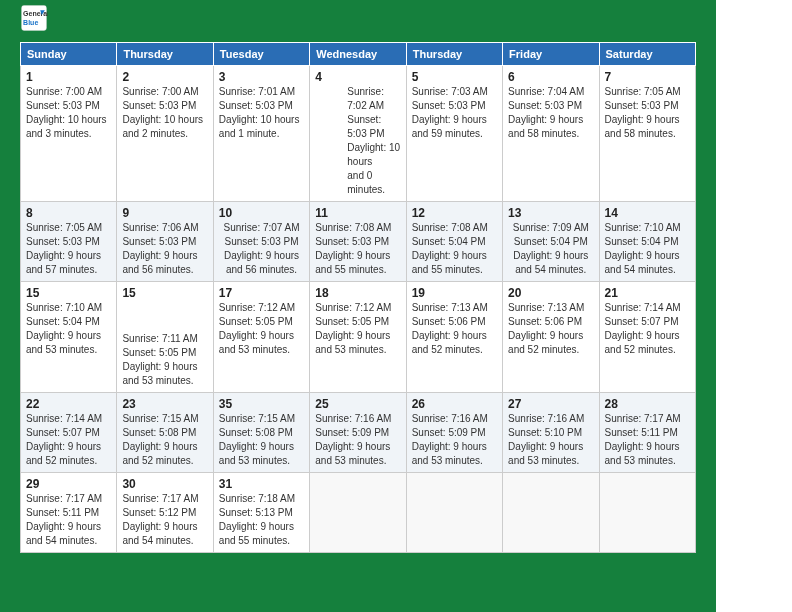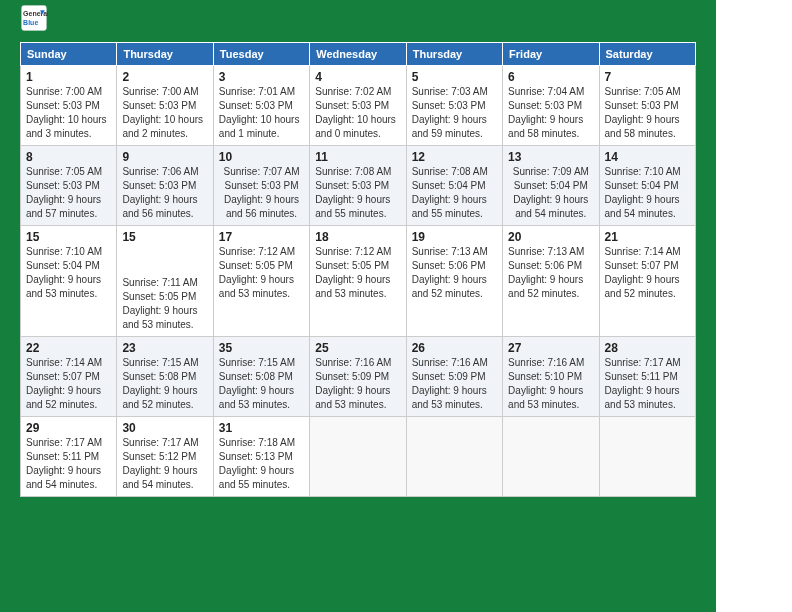--- a/index.html
+++ b/index.html
@@ -136,21 +136,21 @@
           </td>
           <td>
             <span class="day-num">3</span>
             <div class="day-info" style="white-space: pre-line;">Sunrise: 7:01 AM
 Sunset: 5:03 PM
 Daylight: 10 hours
 and 1 minute.</div>
           </td>
           <td>
             <span class="day-num">4</span>
-            <div class="day-info" style="white-space: pre-line;">Sunrise: 7:02 AM
+            <div class="day-info" style="white-space: pre-line; margin-left: 32px;">Sunrise: 7:02 AM
 Sunset: 5:03 PM
 Daylight: 10 hours
 and 0 minutes.</div>
           </td>
           <td>
             <span class="day-num">5</span>
             <div class="day-info" style="white-space: pre-line;">Sunrise: 7:03 AM
 Sunset: 5:03 PM
 Daylight: 9 hours
 and 59 minutes.</div>

